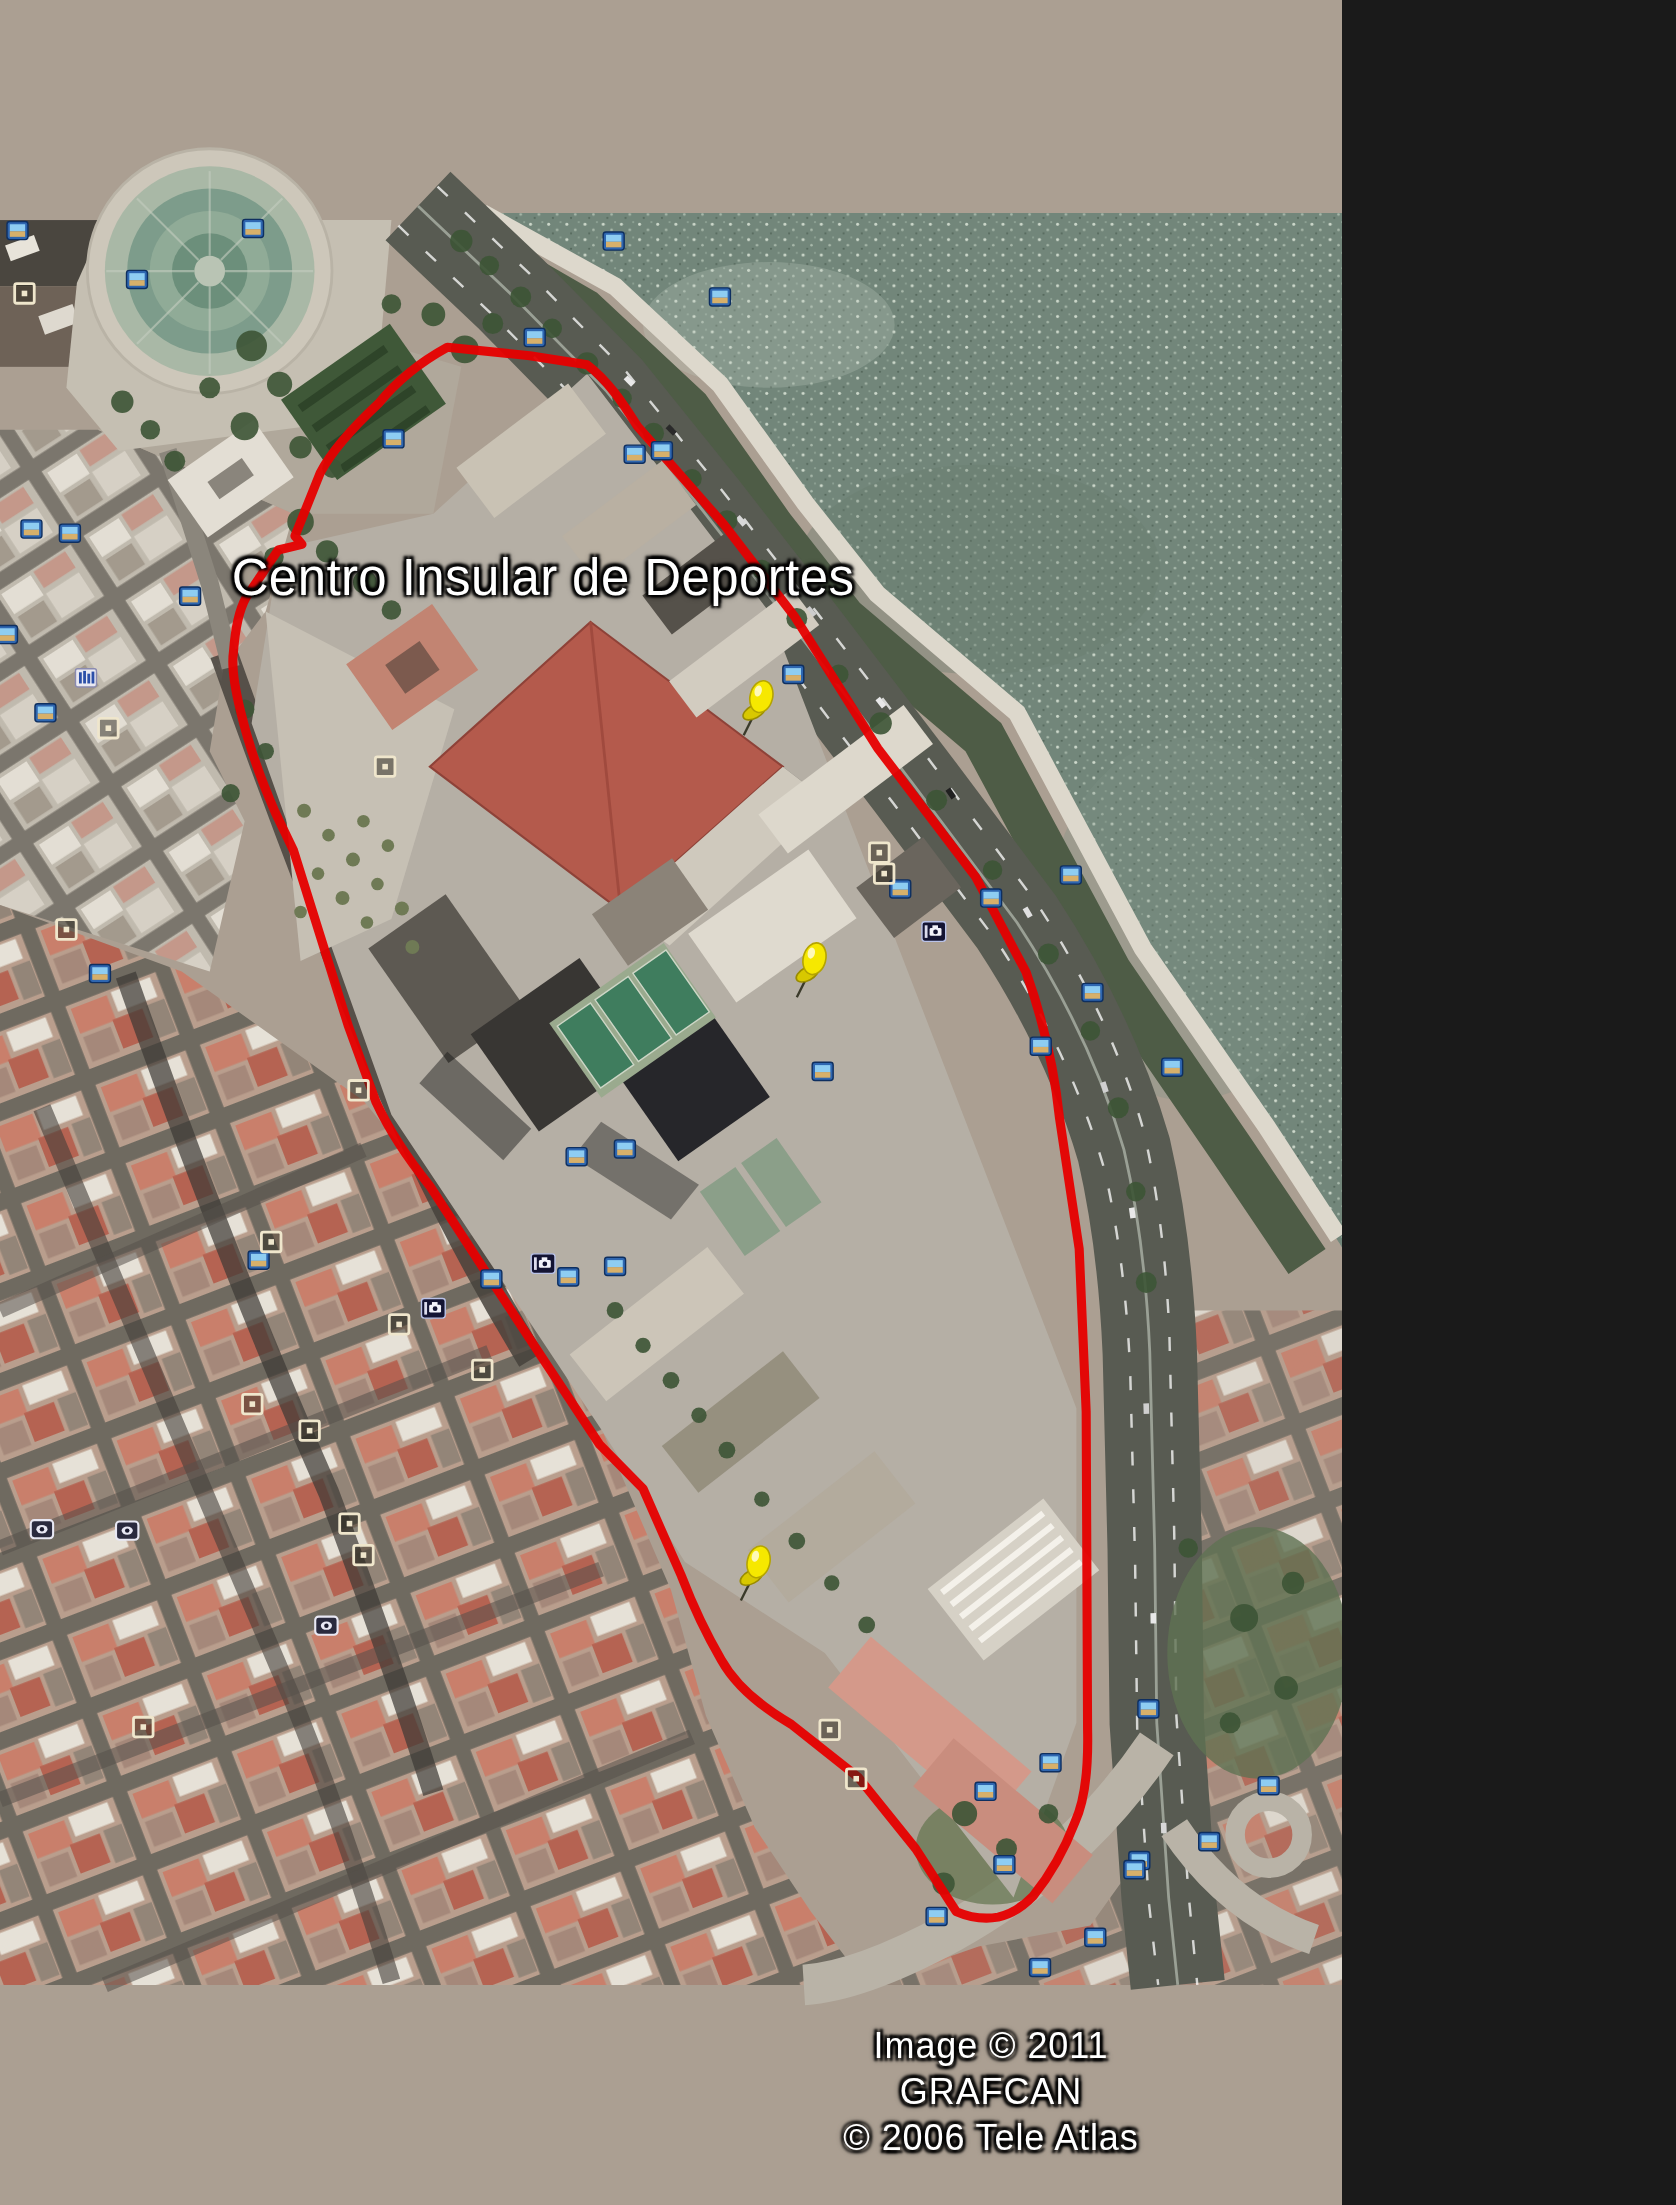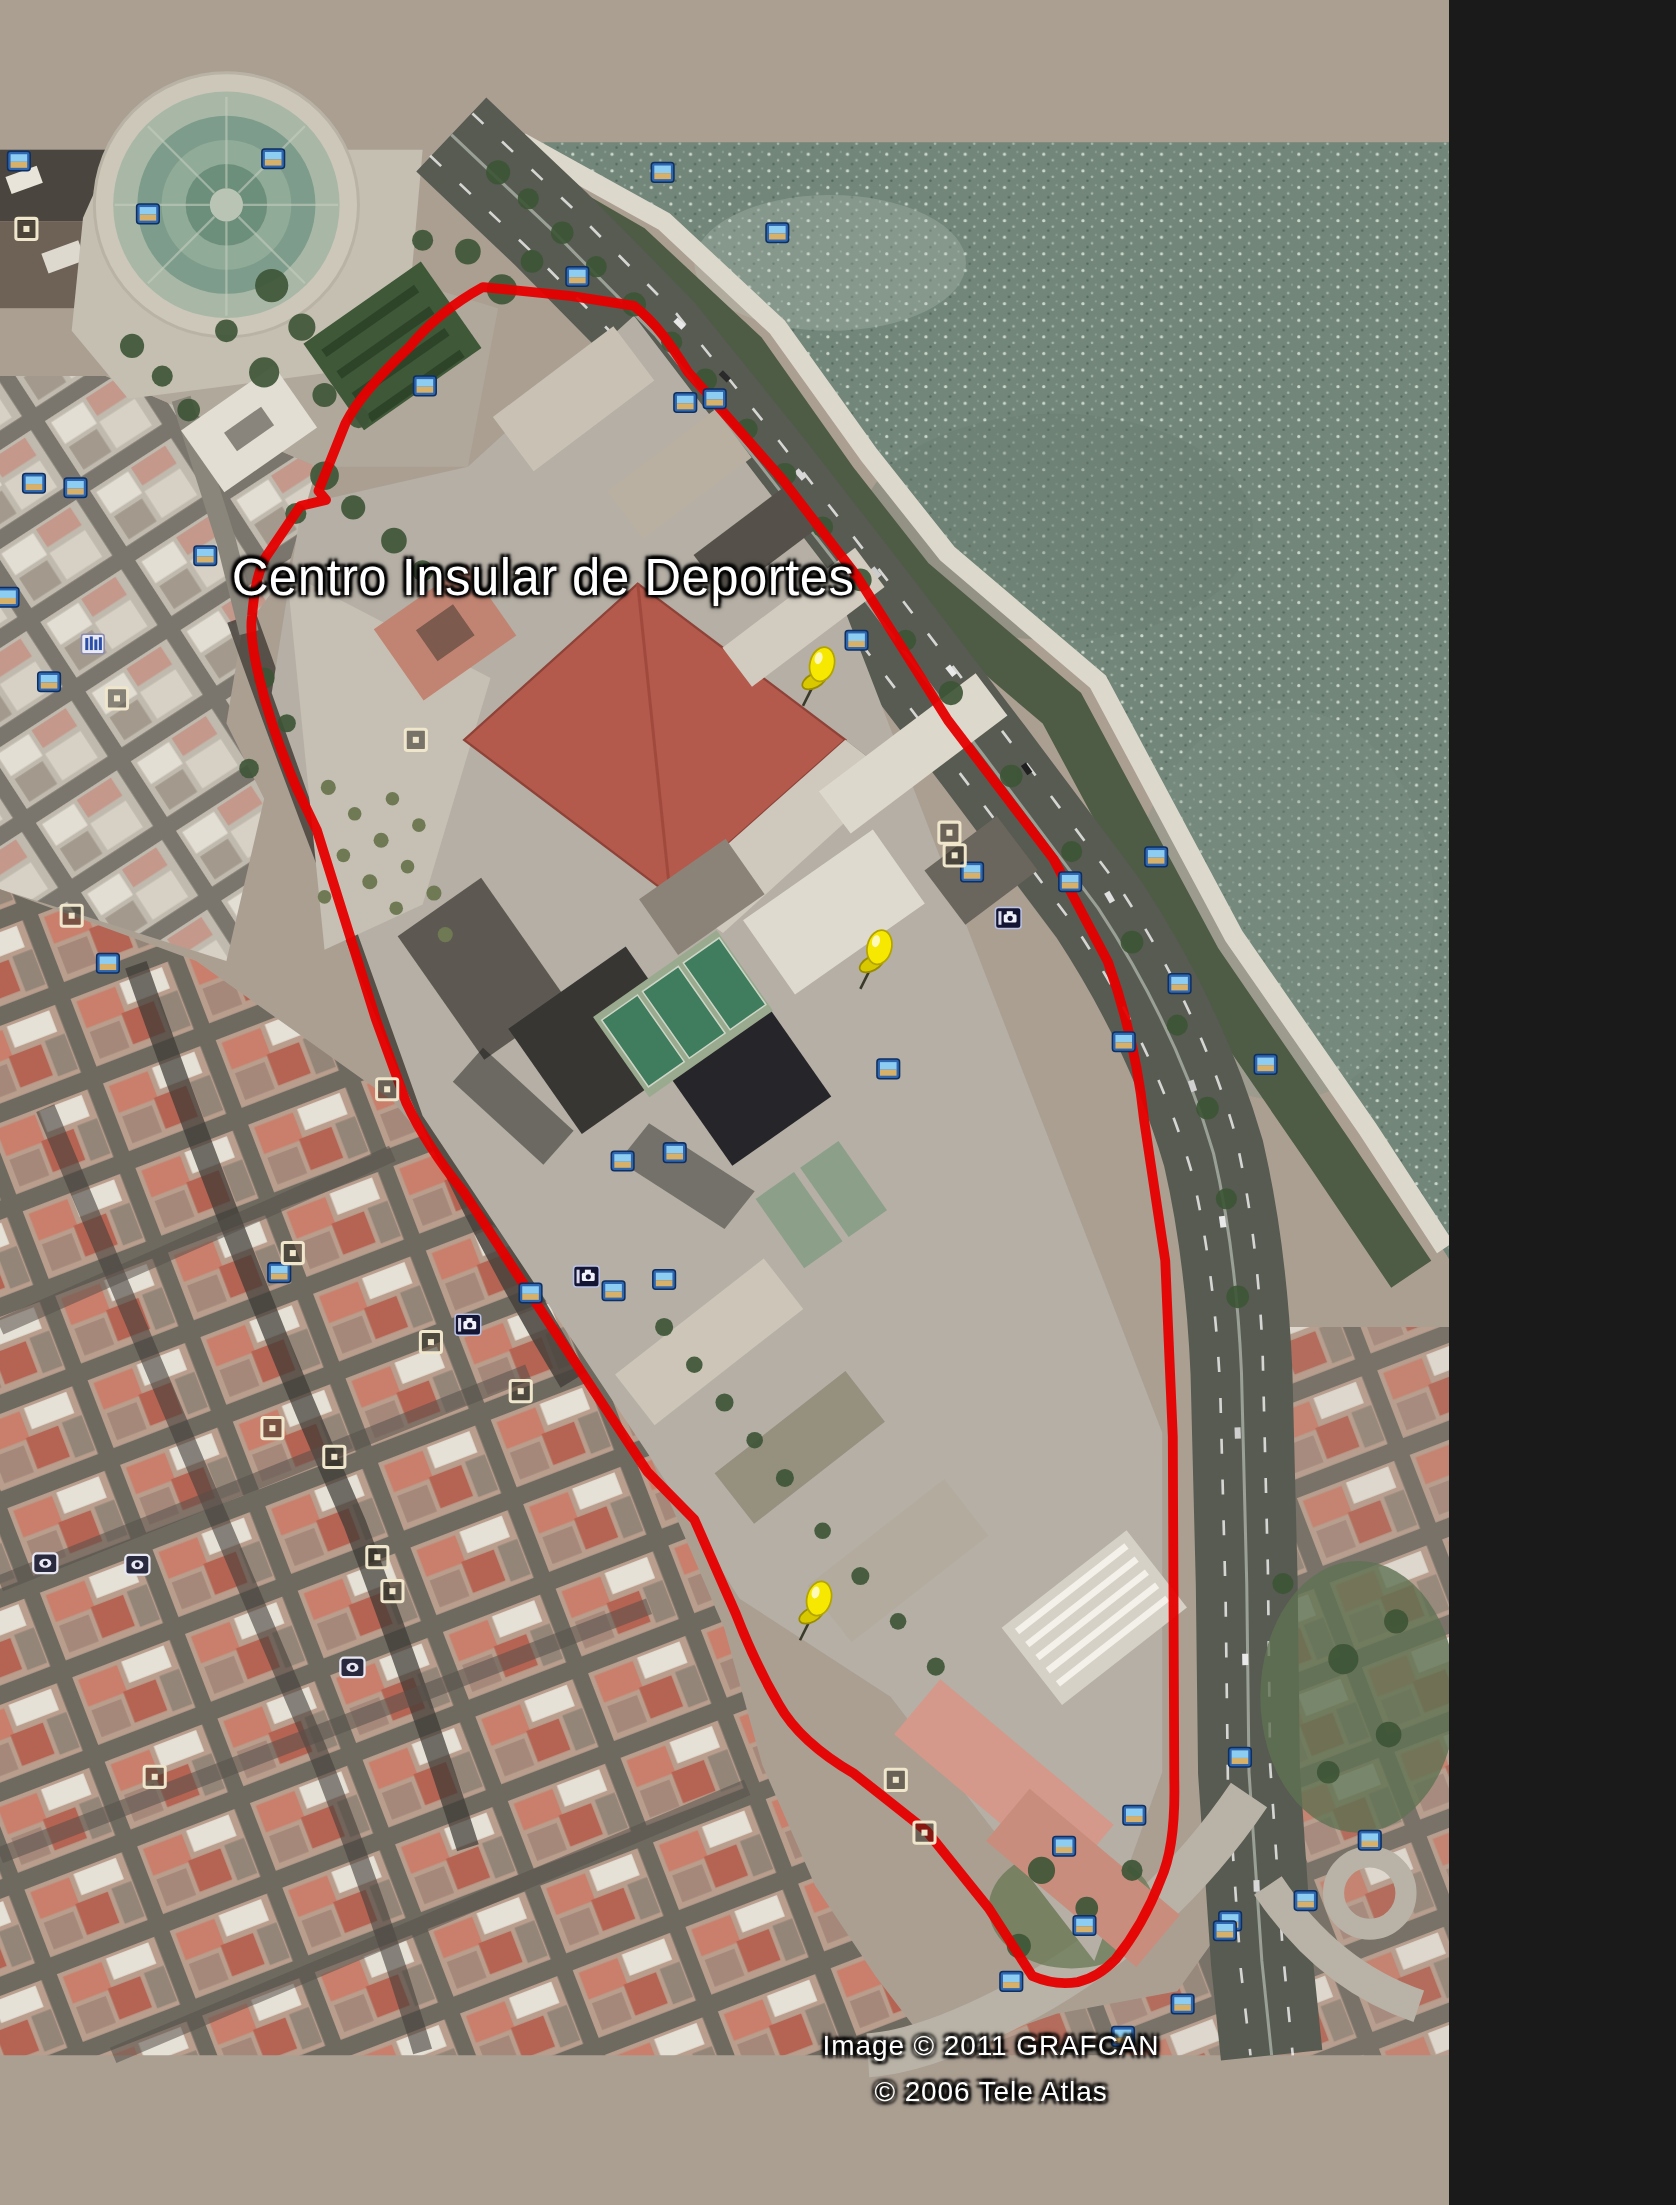--- a/index.html
+++ b/index.html
@@ -3,27 +3,27 @@
 <meta charset="utf-8">
 <style>
   html,body{margin:0;padding:0;background:#1a1a1a;}
   #stage{position:relative;width:1677px;height:2205px;overflow:hidden;
          font-family:"Liberation Sans","DejaVu Sans",sans-serif;background:#ab9f92;}
   #basemap{position:absolute;left:0;top:0;width:100%;height:100%;filter:blur(0.6px);}
   .lbl{position:absolute;transform:translate(-50%,-50%);white-space:nowrap;
        color:#fff;font-size:51px;font-weight:400;letter-spacing:0.4px;filter:blur(0.3px);
        text-shadow:-2.6px -2.6px 2.6px #000,2.6px -2.6px 2.6px #000,-2.6px 2.6px 2.6px #000,2.6px 2.6px 2.6px #000,0 0 7px #000;}
   #copyright{position:absolute;left:991px;top:2023px;transform:translateX(-50%);
-       text-align:center;color:#fff;font-size:28px;line-height:46px;letter-spacing:0.9px;filter:blur(0.3px);
+       text-align:center;color:#fff;font-size:36px;line-height:46px;letter-spacing:0.9px;filter:blur(0.3px);
        text-shadow:-2.6px -2.6px 2.6px #000,2.6px -2.6px 2.6px #000,-2.6px 2.6px 2.6px #000,2.6px 2.6px 2.6px #000,0 0 7px #000;}
 </style>
 </head>
 <body>
 
-<div id="stage" style="width: 1449px; height: 2205px;">
+<div id="stage" style="width: 1342px; height: 2205px;">
 <svg id="basemap" viewBox="0 0 1920 2525" xmlns="http://www.w3.org/2000/svg">
   <defs>
     <pattern id="W" width="26" height="22" patternUnits="userSpaceOnUse">
       <rect width="26" height="22" fill="#72867a"></rect>
       <circle cx="5" cy="6" r="2.2" fill="#cdd8cb"></circle>
           <circle cx="17" cy="14" r="1.8" fill="#a8b8aa"></circle>
       <circle cx="11" cy="19" r="1.6" fill="#55685c"></circle>
           <circle cx="22" cy="3" r="1.5" fill="#8fa395"></circle>
     </pattern>
     <pattern id="P1" width="160" height="120" patternUnits="userSpaceOnUse" patternTransform="rotate(-21)">

